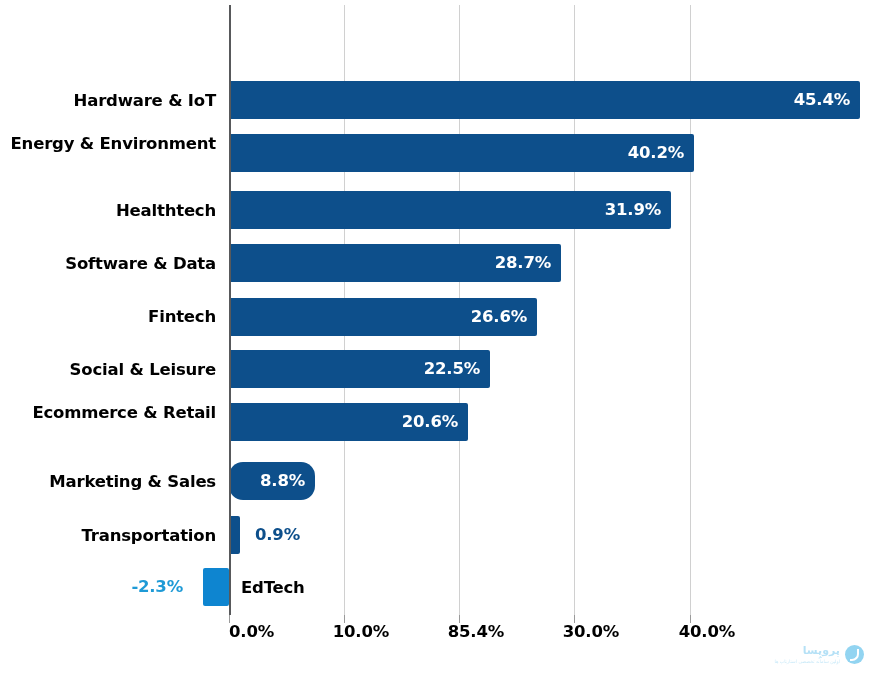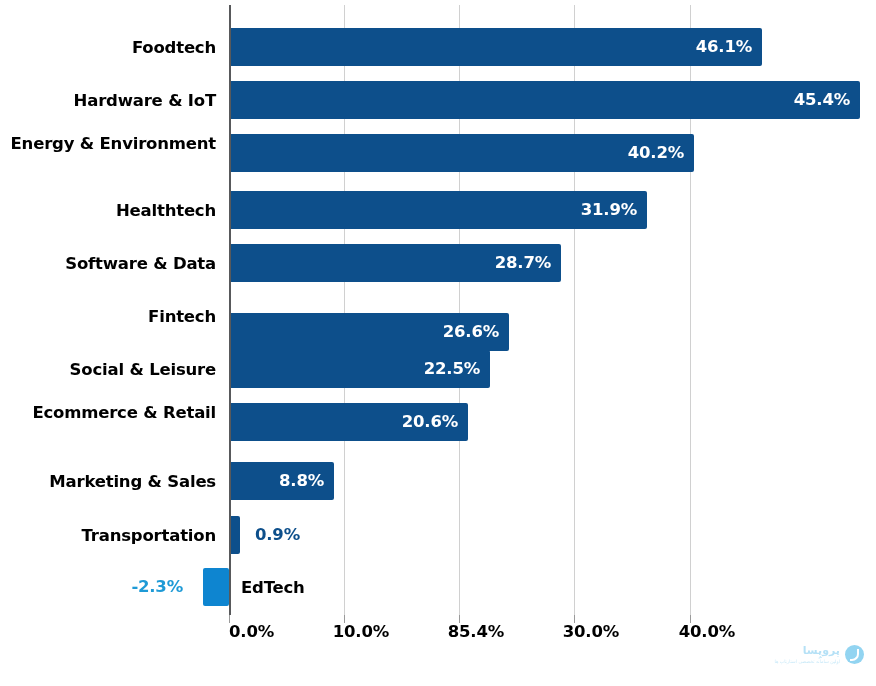--- a/index.html
+++ b/index.html
@@ -185,79 +185,73 @@
     <div class="tick-mark" style="left:459px;"></div>
     <div class="tick-mark" style="left:574px;"></div>
     <div class="tick-mark" style="left:690px;"></div>
 
     <div class="tick-label" style="left:184px;">0.0%</div>
     <div class="tick-label" style="left:299px;">10.0%</div>
     <div class="tick-label" style="left:414px;">85.4%</div>
     <div class="tick-label" style="left:529px;">30.0%</div>
     <div class="tick-label" style="left:645px;">40.0%</div>
 
-    <div class="row" style="top:28px;">
-      <div class="cat-label" style="top:10px;">Foodtech</div>
-      <div class="bar" style="left:229px; width:533px; top:0;">
-        <span class="bar-value inside">46.1%</span>
-      </div>
-    </div>
 
     <div class="row" style="top:81px;">
       <div class="cat-label" style="top:10px;">Hardware &amp; IoT</div>
       <div class="bar" style="left:229px; width:631px; top:0;">
         <span class="bar-value inside">45.4%</span>
       </div>
     </div>
 
     <div class="row" style="top:134px;">
       <div class="cat-label two-line" style="top:0px;">Energy &amp; Environment</div>
       <div class="bar" style="left:229px; width:465px; top:0;">
         <span class="bar-value inside">40.2%</span>
       </div>
     </div>
 
     <div class="row" style="top:191px;">
       <div class="cat-label" style="top:10px;">Healthtech</div>
-      <div class="bar" style="left:229px; width:370px; top:0;padding-left:48px;">
+      <div class="bar" style="left:229px; width:442px; top:0;">
         <span class="bar-value inside">31.9%</span>
       </div>
     </div>
 
     <div class="row" style="top:244px;">
       <div class="cat-label" style="top:10px;">Software &amp; Data</div>
       <div class="bar" style="left:229px; width:332px; top:0;">
         <span class="bar-value inside">28.7%</span>
       </div>
     </div>
 
     <div class="row" style="top:297px;">
       <div class="cat-label" style="top:10px;">Fintech</div>
-      <div class="bar" style="left:229px; width:280px; top:16px;">
+      <div class="bar" style="left:229px; width:308px; top:1px;">
         <span class="bar-value inside">26.6%</span>
       </div>
     </div>
 
     <div class="row" style="top:350px;">
       <div class="cat-label" style="top:10px;">Social &amp; Leisure</div>
       <div class="bar" style="left:229px; width:261px; top:0;">
         <span class="bar-value inside">22.5%</span>
       </div>
     </div>
 
     <div class="row" style="top:403px;">
       <div class="cat-label two-line" style="top:0px;">Ecommerce &amp; Retail</div>
       <div class="bar" style="left:229px; width:239px; top:0;">
         <span class="bar-value inside">20.6%</span>
       </div>
     </div>
 
     <div class="row" style="top:462px;">
       <div class="cat-label" style="top:10px;">Marketing &amp; Sales</div>
-      <div class="bar" style="left:229px; width:105px; top:0;">
+      <div class="bar" style="left:229px; width:86px; top:0;border-radius:14px;">
         <span class="bar-value inside">8.8%</span>
       </div>
     </div>
 
     <div class="row" style="top:516px;">
       <div class="cat-label" style="top:10px;">Transportation</div>
       <div class="bar" style="left:229px; width:11px; top:0;"></div>
       <span class="bar-value outside-right" style="left:255px; top:0;">0.9%</span>
     </div>
 

